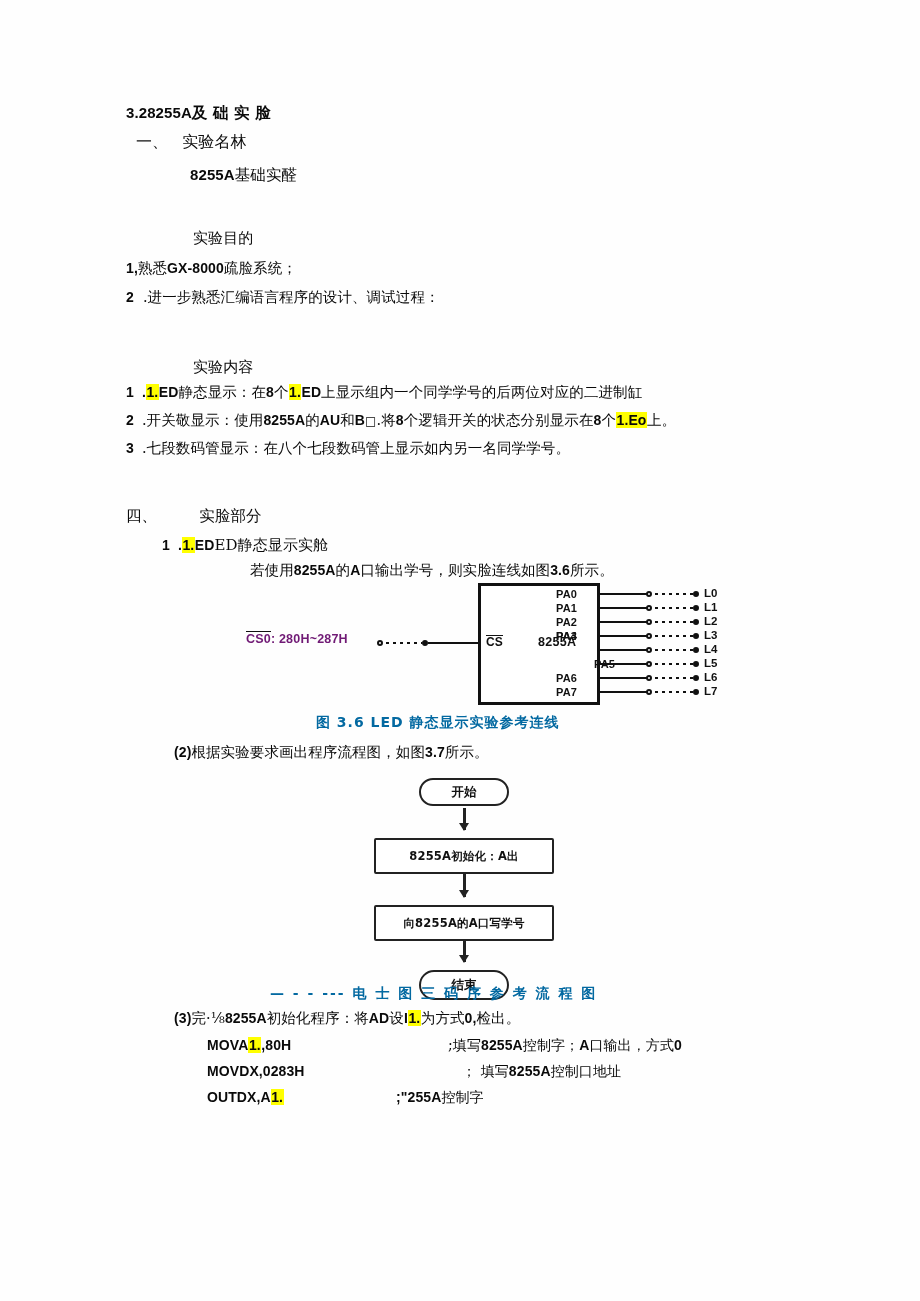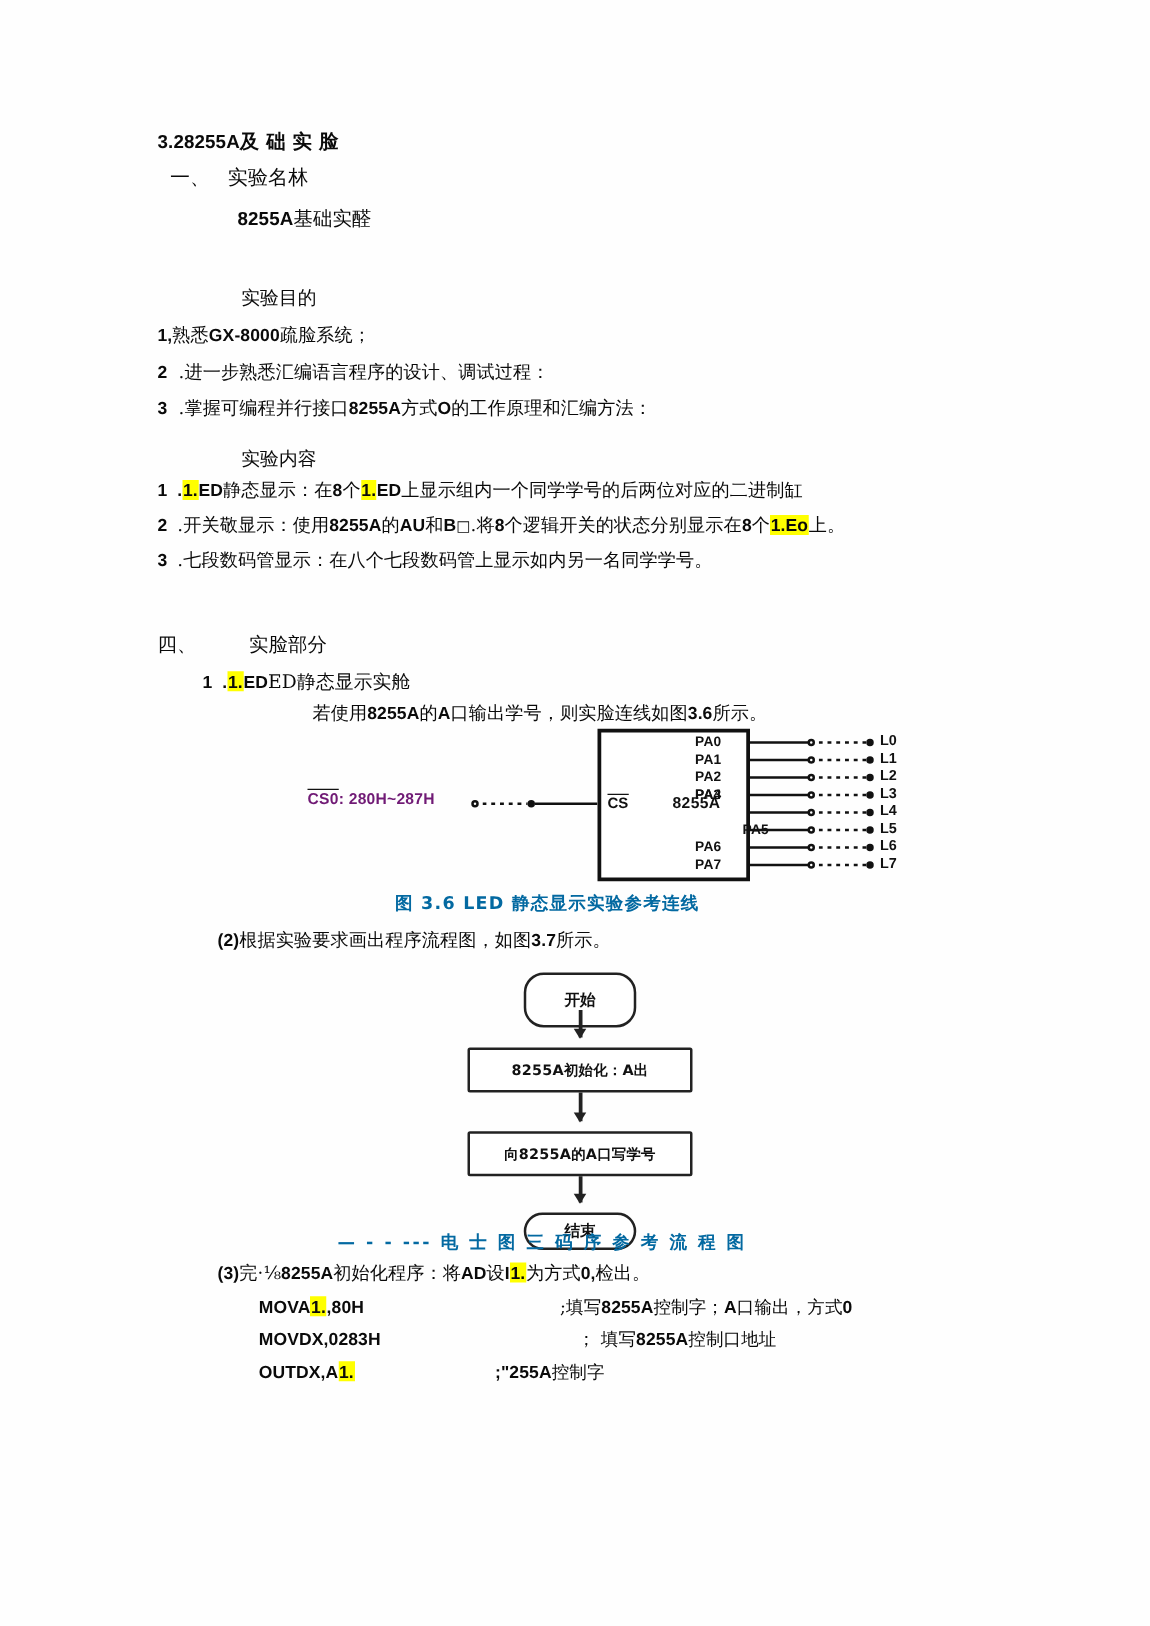--- a/index.html
+++ b/index.html
@@ -204,23 +204,20 @@
   <div class="ln cn" style="left:193px; top:231px; font-size:15px;">实验目的</div>
 
   <div class="ln cn" style="left:126px; top:261px; font-size:14.5px;">
     <span class="sans-b" style="font-size:14px;">1,</span><span>熟悉</span><span class="sans-b" style="font-size:14px;">GX-8000</span><span>疏脸系统；</span>
   </div>
 
   <div class="ln cn" style="left:126px; top:290px; font-size:14.5px;">
     <span class="sans-b" style="font-size:14px;">2</span><span style="display:inline-block;width:9px;"></span><span>.进一步熟悉汇编语言程序的设计、调试过程：</span>
   </div>
 
-  <div class="ln cn" style="left:126px; top:319px; font-size:14.5px;">
-    <span class="sans-b" style="font-size:14px;">3</span><span style="display:inline-block;width:9px;"></span><span>.掌握可编程并行接口</span><span class="sans-b" style="font-size:14px;">8255A</span><span>方式</span><span class="sans-b" style="font-size:14px;">O</span><span>的工作原理和汇编方法：</span>
-  </div>
 
   <div class="ln cn" style="left:193px; top:360px; font-size:15px;">实验内容</div>
 
   <div class="ln cn" style="left:126px; top:385px; font-size:14.5px;">
     <span class="sans-b" style="font-size:14px;">1</span><span style="display:inline-block;width:8px;"></span><span class="sans-b" style="font-size:14px;">.</span><span class="sans-b hl" style="font-size:14px;">1.</span><span class="sans-b" style="font-size:14px;">ED</span><span>静态显示：在</span><span class="sans-b" style="font-size:14px;">8</span><span>个</span><span class="sans-b hl" style="font-size:14px;">1.</span><span class="sans-b" style="font-size:14px;">ED</span><span>上显示组内一个同学学号的后两位对应的二进制缸</span>
   </div>
 
   <div class="ln cn" style="left:126px; top:413px; font-size:14.5px;">
     <span class="sans-b" style="font-size:14px;">2</span><span style="display:inline-block;width:8px;"></span><span>.开关敬显示：使用</span><span class="sans-b" style="font-size:14px;">8255A</span><span>的</span><span class="sans-b" style="font-size:14px;">AU</span><span>和</span><span class="sans-b" style="font-size:14px;">B</span><span style="font-size:12px;">□</span><span>.将</span><span class="sans-b" style="font-size:14px;">8</span><span>个逻辑开关的状态分别显示在</span><span class="sans-b" style="font-size:14px;">8</span><span>个</span><span class="sans-b hl" style="font-size:14px;">1.Eo</span><span>上。</span>
   </div>
@@ -317,21 +314,21 @@
     <div class="led-label" style="left:458px; top:102px;">L7</div>
   </div>
 
   <div class="fig-caption blur" style="left:316px; top:714px;">图 3.6    LED 静态显示实验参考连线</div>
 
   <div class="ln cn" style="left:174px; top:745px; font-size:14.5px;">
     <span class="sans-b" style="font-size:14px;">(2)</span><span>根据实验要求画出程序流程图，如图</span><span class="sans-b" style="font-size:14px;">3.7</span><span>所示。</span>
   </div>
 
   <div class="figure-flow">
-    <div class="fc-term" style="left:53px; top:0px; width:90px; height:44px;text-align:center;">开始</div>
+    <div class="fc-term" style="left:53px; top:0px; width:90px; height:28px;text-align:center;">开始</div>
     <div class="fc-arrow" style="top:30px; height:22px;"></div>
 
     <div class="fc-proc" style="left:8px; top:60px; width:180px; height:36px;">8255A初始化：A出</div>
     <div class="fc-arrow" style="top:96px; height:23px;"></div>
 
     <div class="fc-proc" style="left:8px; top:127px; width:180px; height:36px;">向8255A的A口写学号</div>
     <div class="fc-arrow" style="top:163px; height:21px;"></div>
 
     <div class="fc-term" style="left:53px; top:192px; width:90px; height:30px;">结束</div>
   </div>

